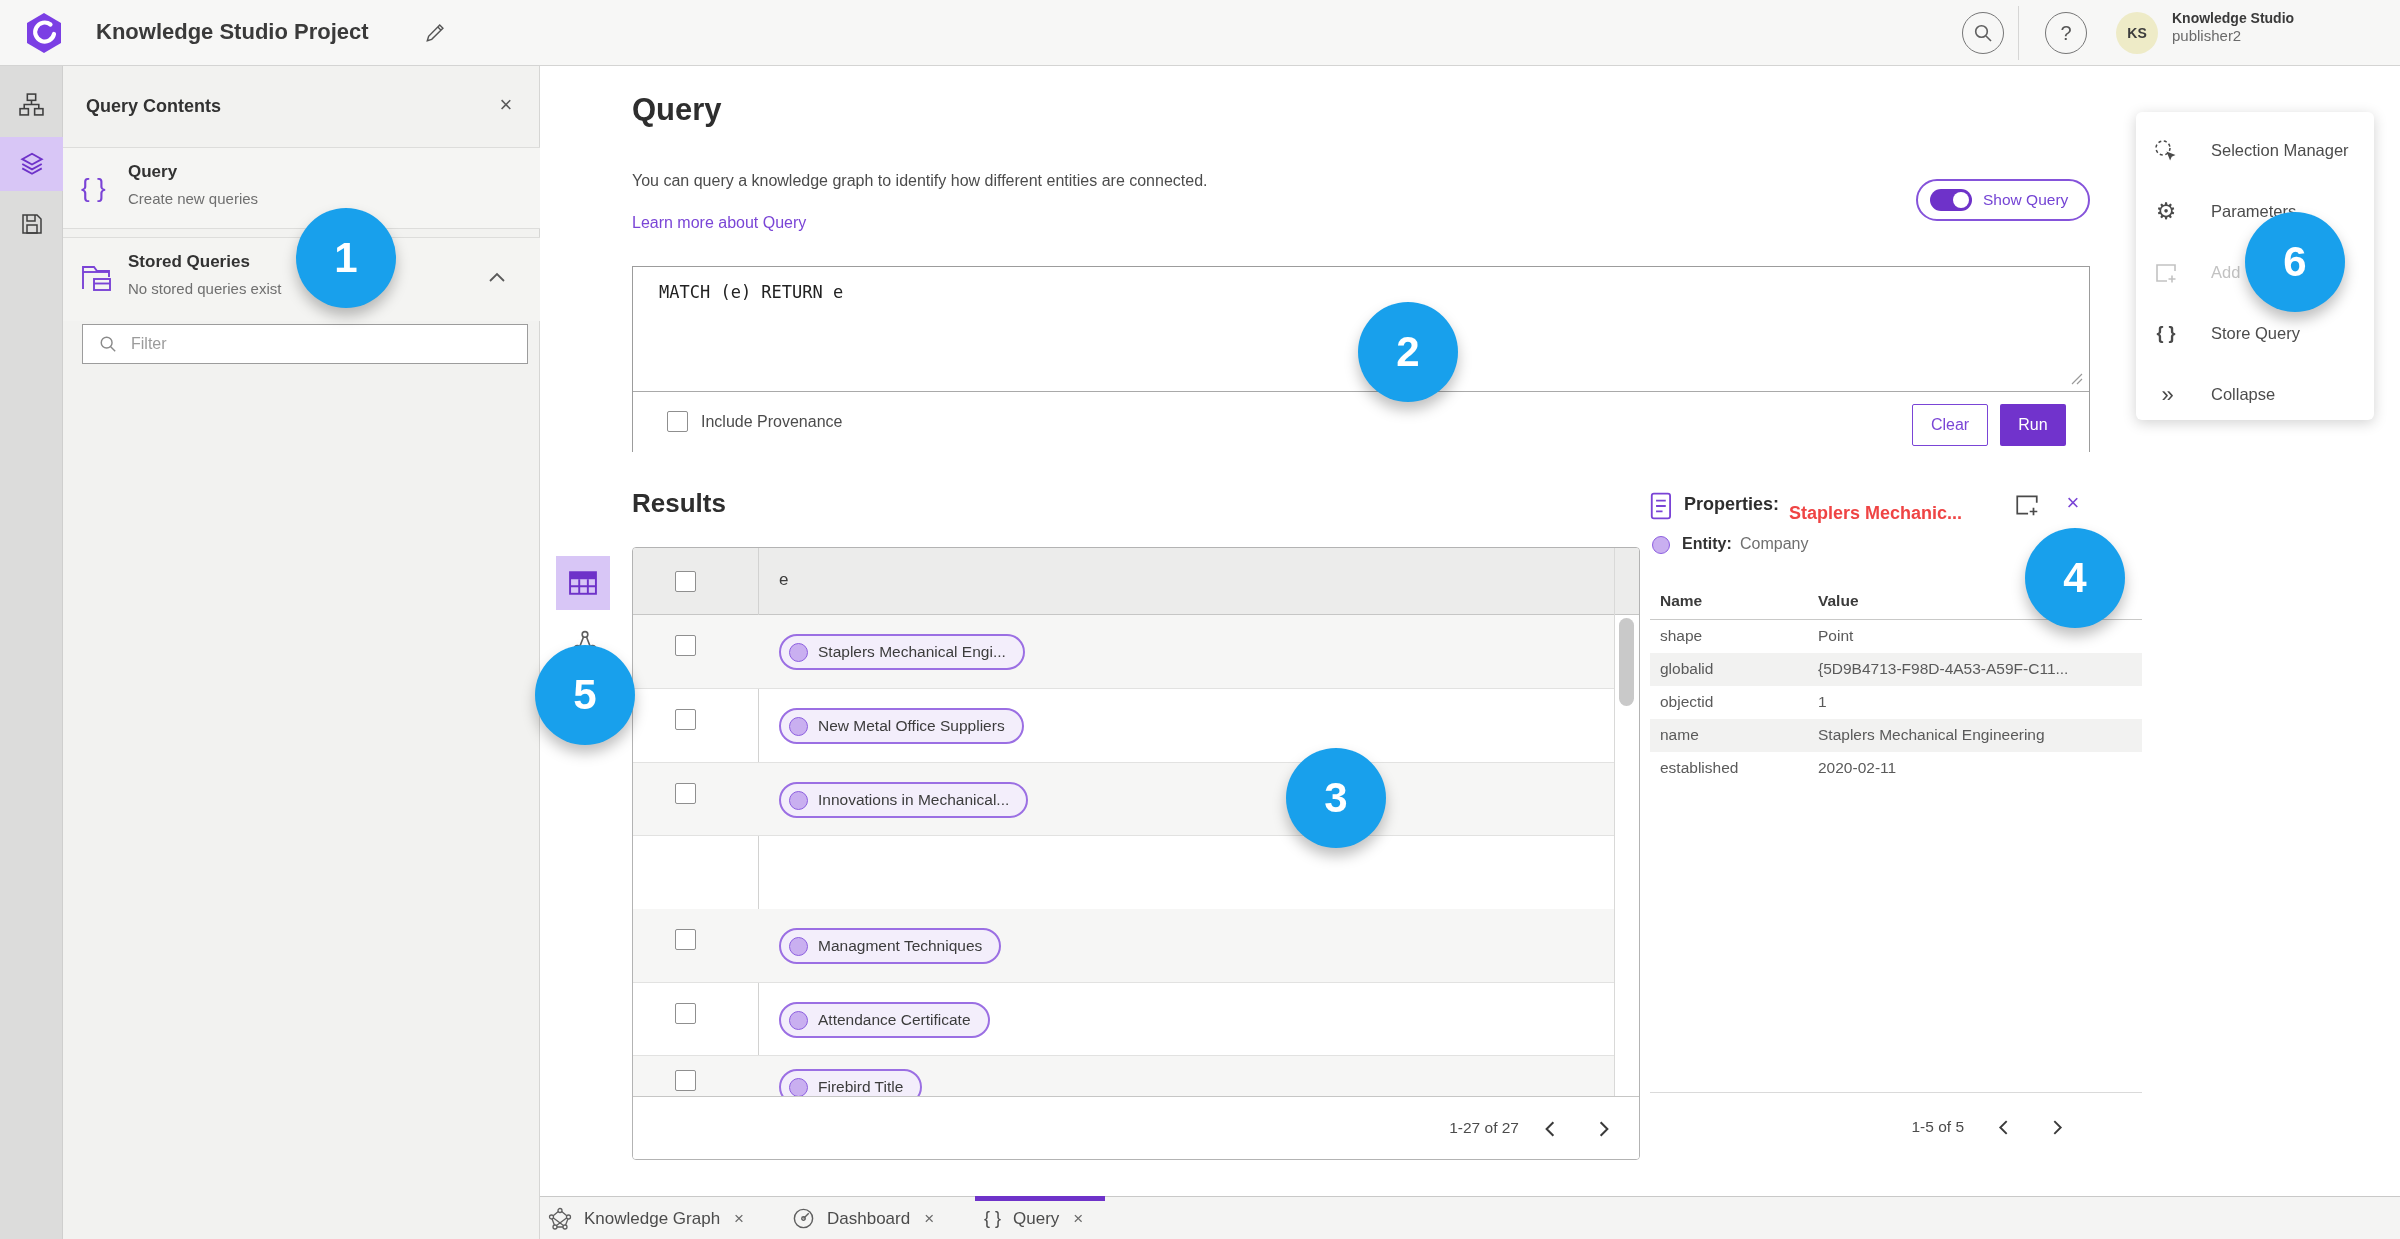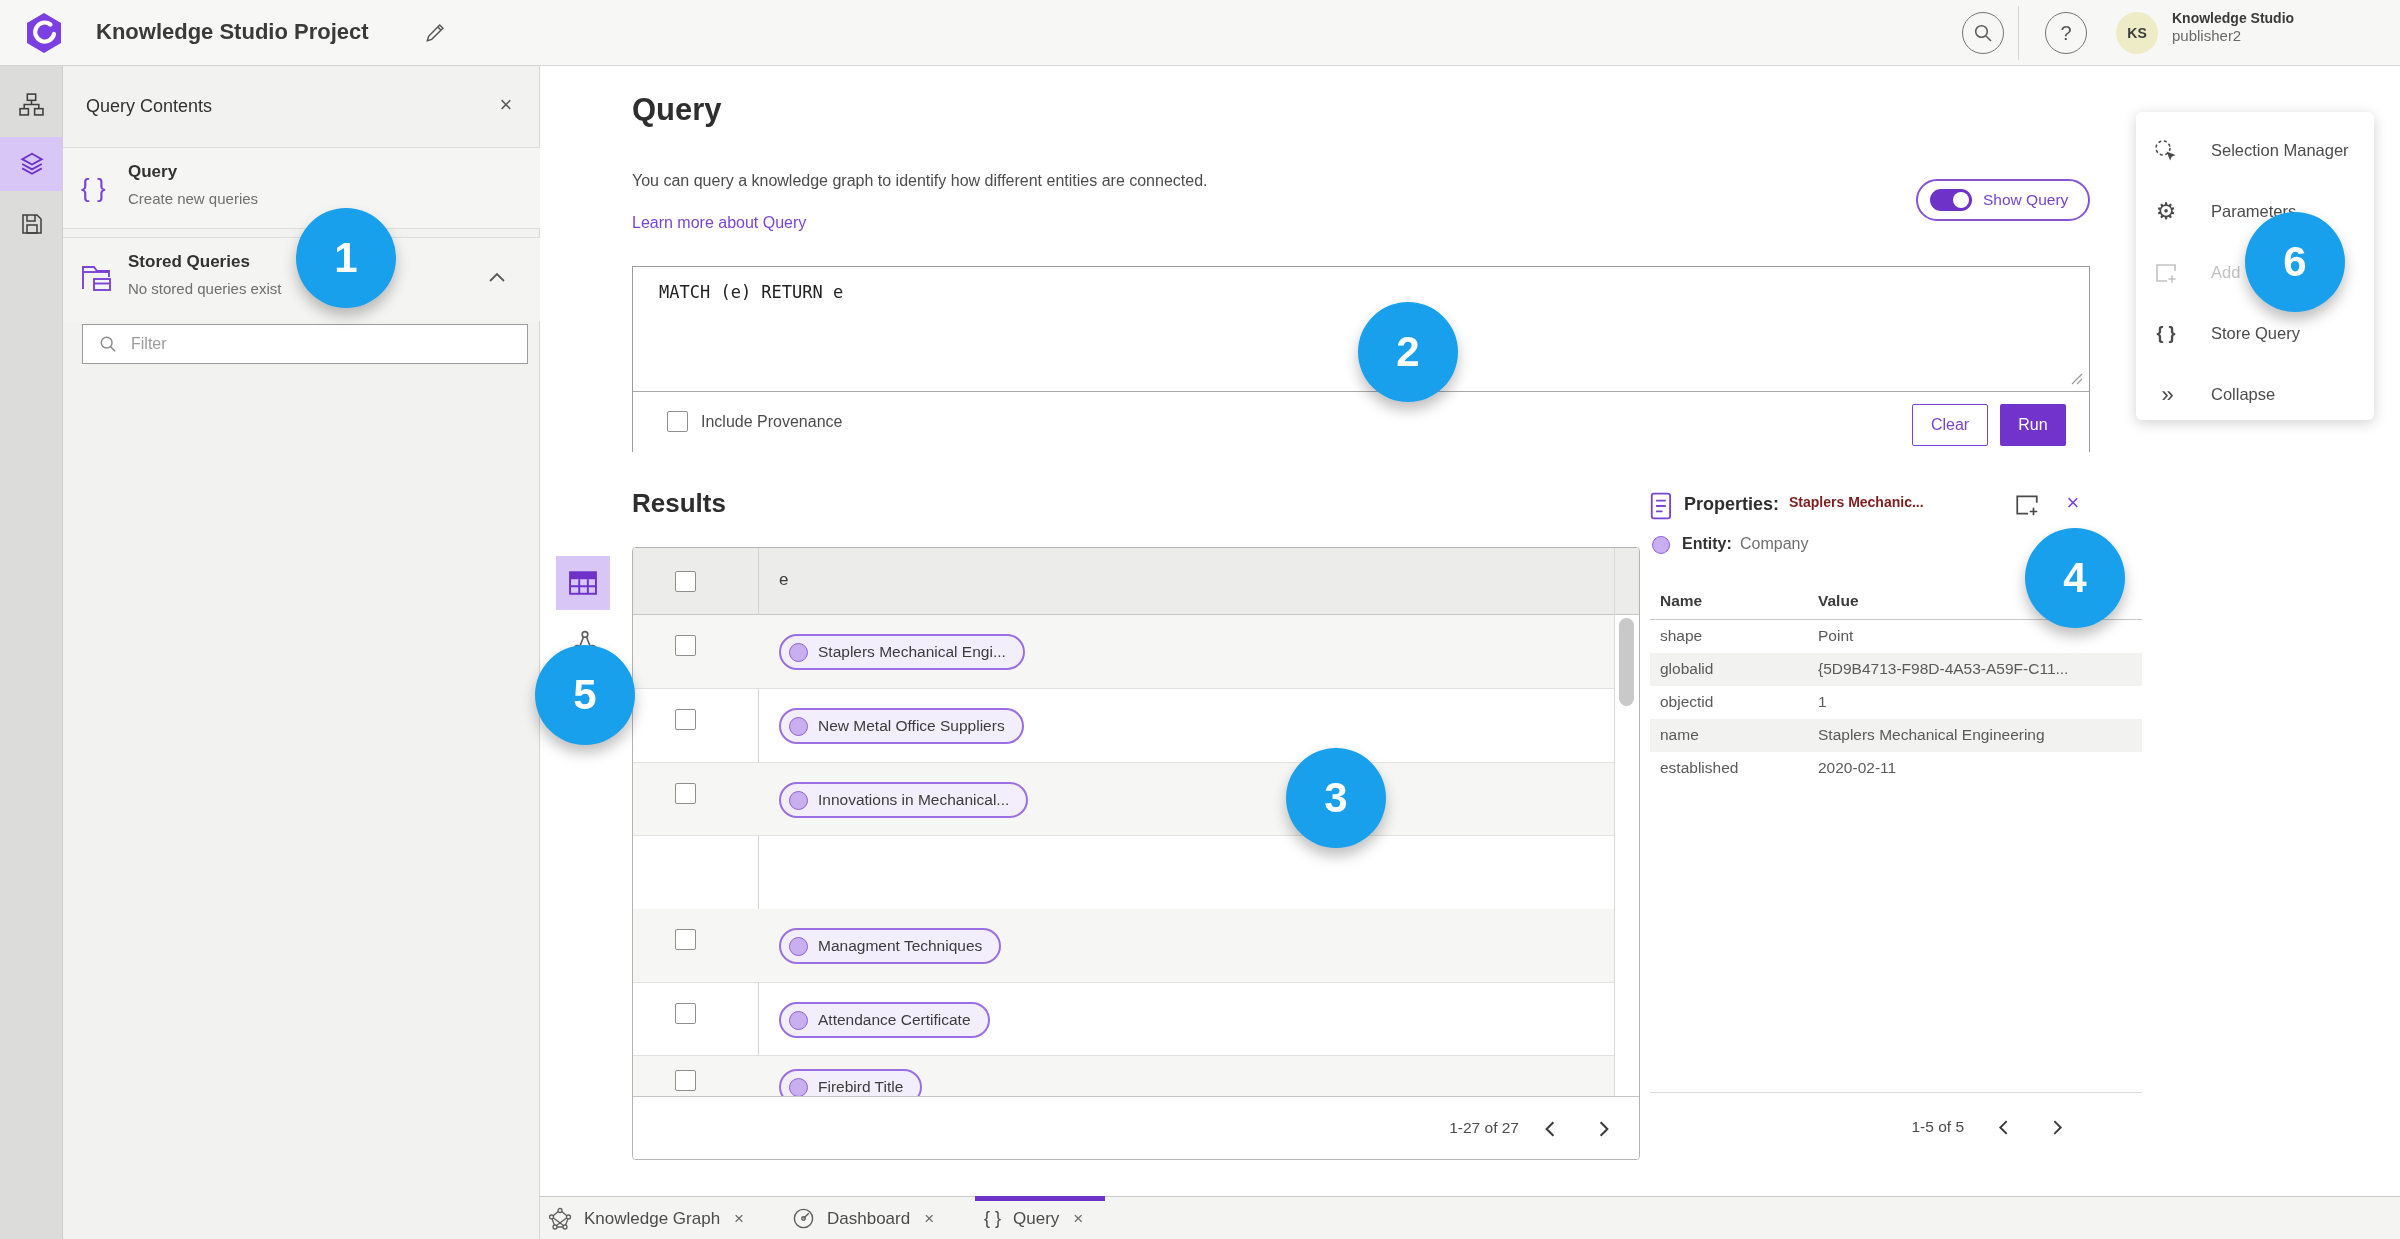--- a/index.html
+++ b/index.html
@@ -18,21 +18,21 @@
   .acct .n1 { font-size:14px; font-weight:600; color:#3a3a3a; }
   .acct .n2 { font-size:15px; color:#6a6a6a; }
 
   
   .rail { position:absolute; left:0; top:66px; width:63px; height:1173px; background:#dcdcdb; border-right:1px solid #cfcfce; z-index:4; }
   .rail-btn { position:absolute; left:0; width:63px; height:54px; display:flex; align-items:center; justify-content:center; }
   .rail-btn.selected { background:#d8c6f6; }
 
   
   .panel { position:absolute; left:63px; top:66px; width:477px; height:1173px; background:#f2f2f0; border-right:1px solid #d6d6d4; z-index:3; }
-  .panel-title { position:absolute; left:23px; top:30px; font-size:18px; font-weight:400; }
+  .panel-title { position:absolute; left:23px; top:30px; font-size:18px; font-weight:700; }
   .panel-close { position:absolute; left:429px; top:26px; font-size:22px; color:#5a5a5a; width:28px; text-align:center; cursor:default;}
   .panel-item { position:absolute; left:0; width:477px; border-top:1px solid #dddddb; border-bottom:1px solid #dddddb; background:#f5f5f3; }
   .pi-query { top:81px; height:82px; }
   .pi-stored { top:171px; height:84px; border-bottom:none; background:#f4f4f2;}
   .pi-icon { position:absolute; left:18px; top:50%; transform:translateY(-50%); }
   .pi-label { position:absolute; left:65px; top:14px; font-size:17px; font-weight:600; color:#323232; }
   .pi-sub { position:absolute; left:65px; top:42px; font-size:15px; color:#6f6f6f; }
   .braces-ico { font-size:26px; color:#7a43d6; font-weight:400; }
   .caret-up { position:absolute; left:425px; top:32px; }
   .filter-wrap { position:absolute; left:19px; top:258px; width:446px; height:40px; background:#fff; border:1px solid #9c9c9c; display:flex; align-items:center; }
@@ -77,21 +77,21 @@
   .rt-scrolldiv { position:absolute; left:981px; top:0; width:1px; height:548px; background:#d9d9d8; }
   .rt-thumb { position:absolute; left:986px; top:70px; width:15px; height:88px; background:#c9c9c9; border-radius:8px; }
   .rt-footer { position:absolute; left:0; top:548px; width:100%; height:65px; background:#fff; border-top:1px solid #c6c6c5; }
   .pag-label { font-size:15.5px; color:#4c4c4c; }
   .pag-btn { width:34px; height:34px; display:flex; align-items:center; justify-content:center; }
 
   
   .props { position:absolute; left:1650px; top:488px; width:492px; height:672px; }
   .pr-header { position:absolute; left:0; top:0; width:100%; height:40px; }
   .pr-title { position:absolute; left:34px; top:6px; font-size:18px; font-weight:700; color:#2e2e2e; }
-  .pr-link { position:absolute; left:139px; top:6px; font-size:14px; font-weight:600; color:#7f1d1d; }
+  .pr-link { position:absolute; left:139px; top:15px; font-size:18px; font-weight:600; color:#ef4444; }
   .pr-add { position:absolute; left:364px; top:4px; }
   .pr-close { position:absolute; left:410px; top:2px; font-size:22px; color:#7a45d6; width:26px; text-align:center; }
   .pr-entity { position:absolute; left:0; top:46px; height:26px; }
   .pr-dot { position:absolute; left:2px; top:2px; width:18px; height:18px; border-radius:50%; background:#c9aff0; border:1.5px solid #8d5fe0; }
   .pr-elabel { position:absolute; left:32px; top:1px; font-size:16px; font-weight:700; }
   .pr-etype { position:absolute; left:90px; top:1px; font-size:16px; color:#6f6f6f; }
   .pr-thead { position:absolute; left:0; top:100px; width:100%; height:32px; border-bottom:1px solid #c9c9c8; font-weight:700; font-size:15.5px; color:#3b3b3b; }
   .pr-thead .c1 { position:absolute; left:10px; top:4px; } .pr-thead .c2 { position:absolute; left:168px; top:4px; }
   .pr-row { position:absolute; left:0; width:100%; height:33px; font-size:15.5px; color:#5a5a5a; }
   .pr-row.stripe { background:#f2f2f1; }

